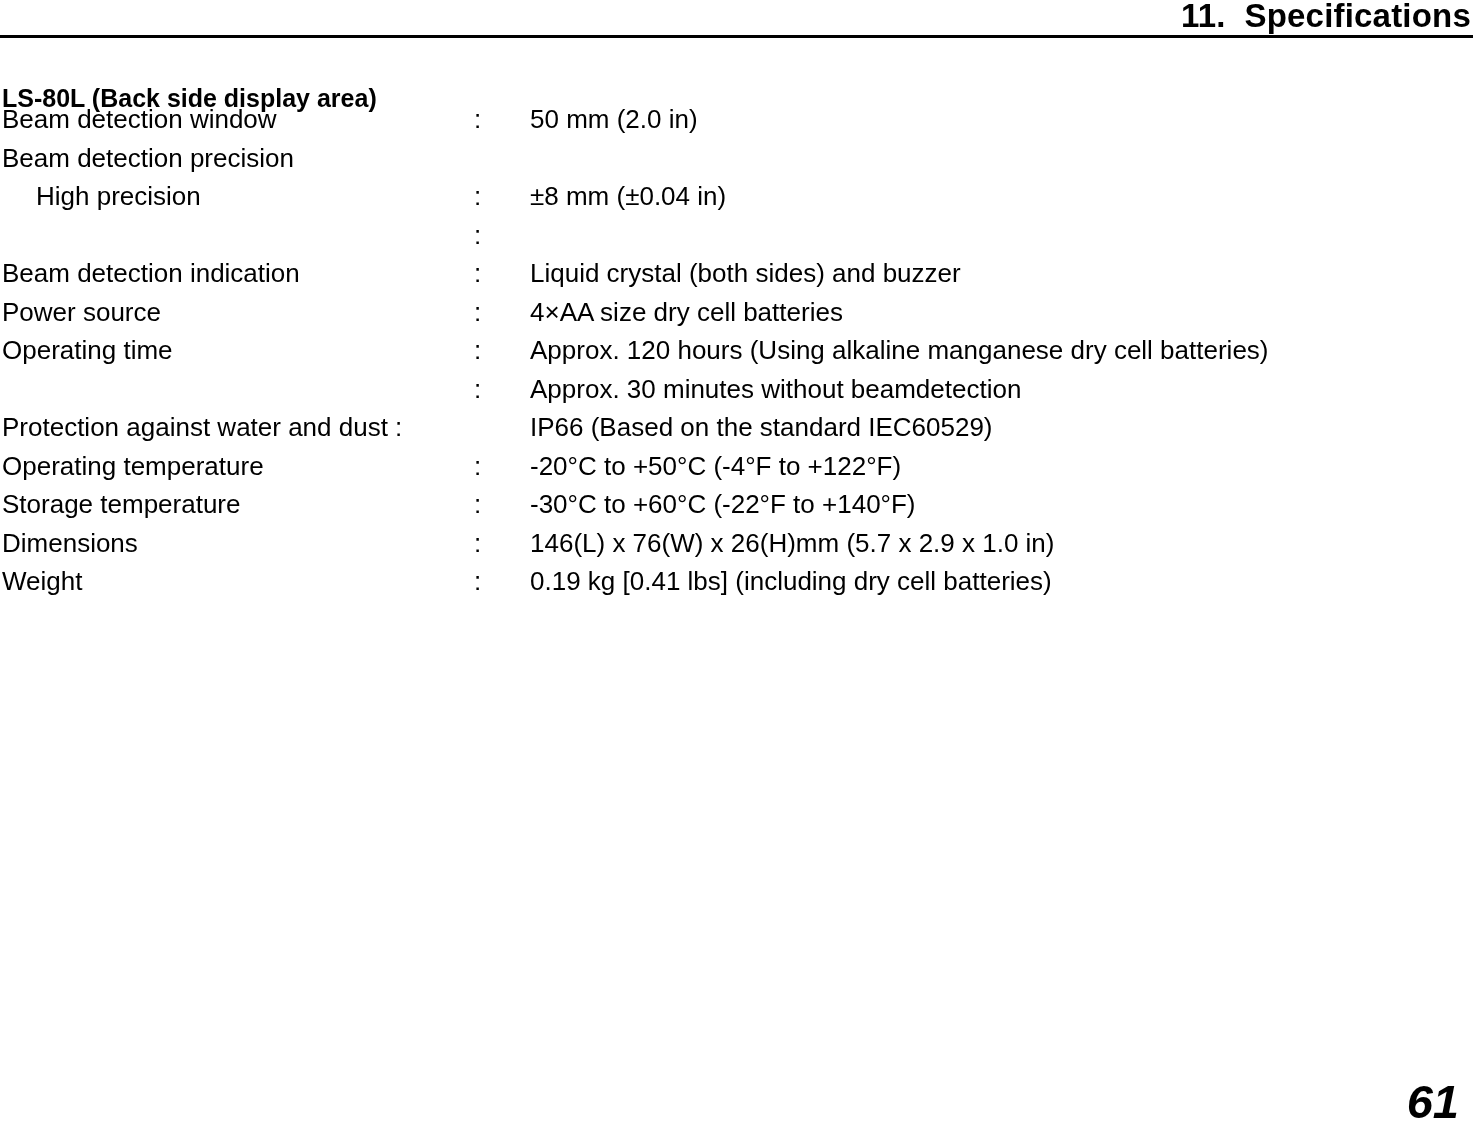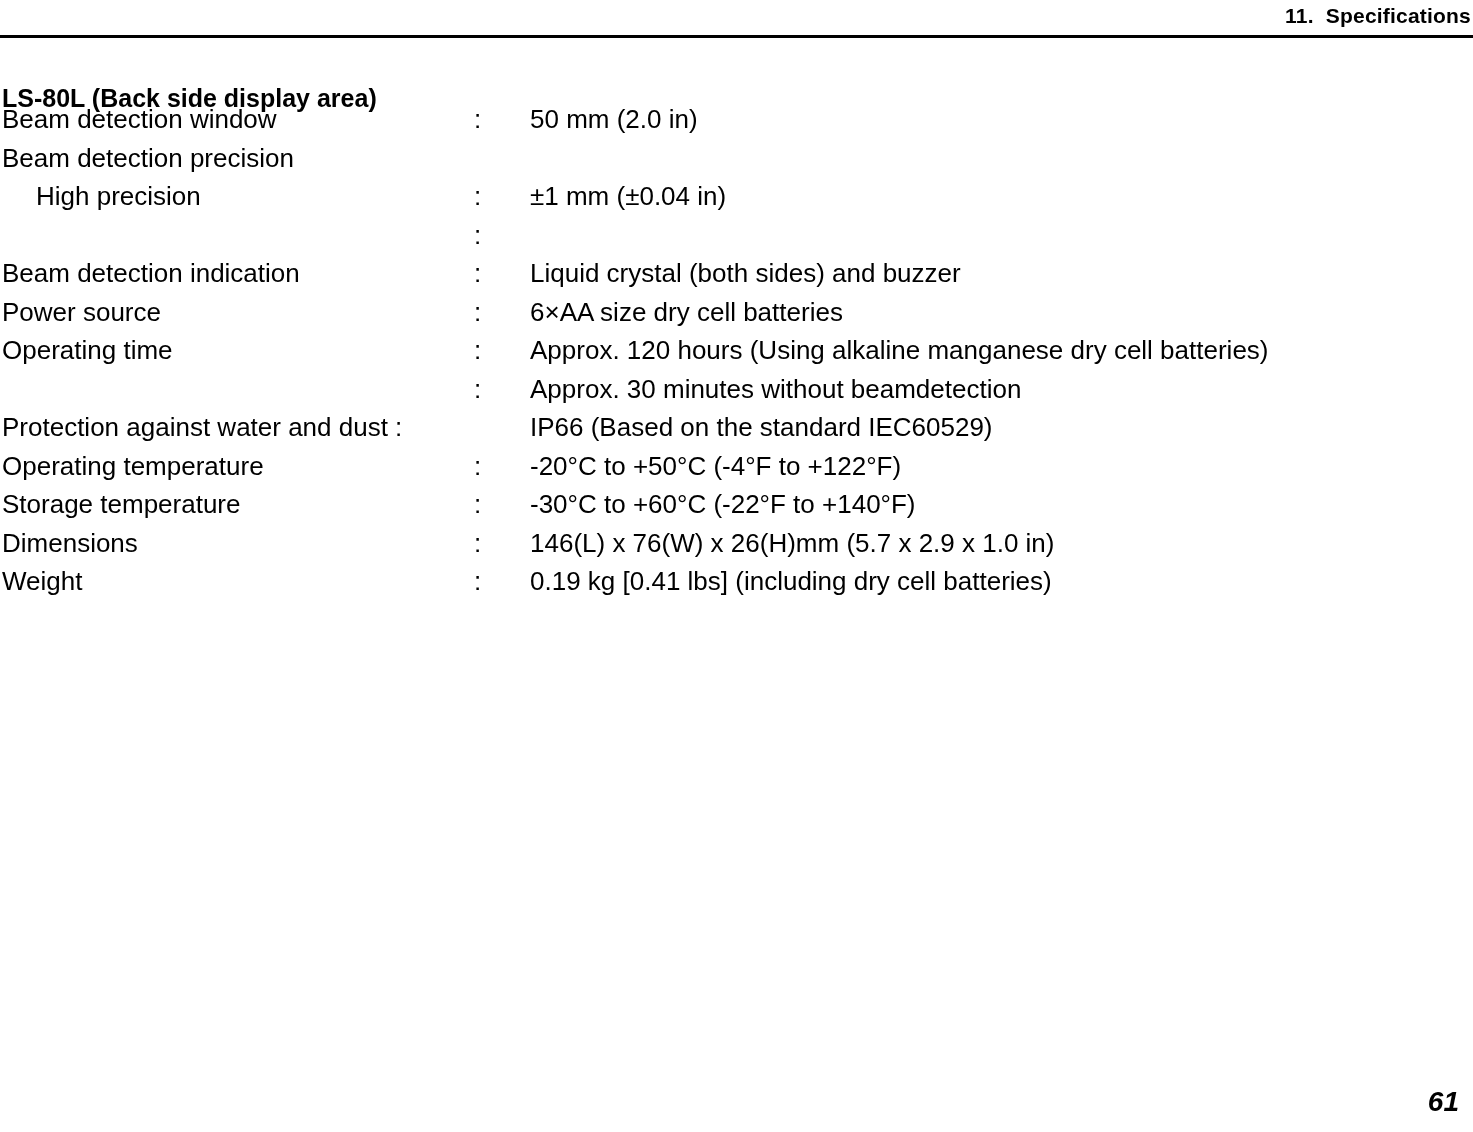--- a/index.html
+++ b/index.html
@@ -30,21 +30,21 @@
     left: 0;
     right: 0;
     height: 38px;
     padding: 0 2px 0 2px;
     box-sizing: border-box;
   }
 
   .header-title {
     display: block;
     text-align: right;
-    font-size: 21px;
+    font-size: 33px;
     font-weight: bold;
     letter-spacing: 0.2px;
     line-height: 32px;
     white-space: pre;
   }
 
   .header-rule {
     position: absolute;
     left: 0;
     right: 0;
@@ -102,45 +102,45 @@
     left: 530px;
     top: 0;
     white-space: pre;
   }
 
   
   .page-number {
     position: absolute;
     right: 14px;
     bottom: 8px;
-    font-size: 28px;
+    font-size: 47px;
     font-weight: bold;
     font-style: italic;
     line-height: 44px;
   }
 </style>
 </head>
 <body>
 
 <div class="page">
 
   <div class="page-header">
     <span class="header-title">11.  Specifications</span>
   </div>
   <div class="header-rule"></div>
 
   <h1 class="section-title">LS-80L (Back side display area)</h1>
 
   <div class="spec-list">
       <div class="spec-row"><span class="spec-label">Beam detection window</span><span class="spec-colon">:</span><span class="spec-value">50 mm (2.0 in)</span></div>
       <div class="spec-row no-value"><span class="spec-label">Beam detection precision</span></div>
-      <div class="spec-row indent"><span class="spec-label">High precision</span><span class="spec-colon">:</span><span class="spec-value">±1 mm (±0.04 in)</span></div>
+      <div class="spec-row indent"><span class="spec-label">High precision</span><span class="spec-colon">:</span><span class="spec-value">±8 mm (±0.04 in)</span></div>
       <div class="spec-row indent"><span class="spec-colon">:</span></div>
       <div class="spec-row"><span class="spec-label">Beam detection indication</span><span class="spec-colon">:</span><span class="spec-value">Liquid crystal (both sides) and buzzer</span></div>
-      <div class="spec-row"><span class="spec-label">Power source</span><span class="spec-colon">:</span><span class="spec-value">6×AA size dry cell batteries</span></div>
+      <div class="spec-row"><span class="spec-label">Power source</span><span class="spec-colon">:</span><span class="spec-value">4×AA size dry cell batteries</span></div>
       <div class="spec-row"><span class="spec-label">Operating time</span><span class="spec-colon">:</span><span class="spec-value">Approx. 120 hours (Using alkaline manganese dry cell batteries)</span></div>
       <div class="spec-row"><span class="spec-colon">:</span><span class="spec-value">Approx. 30 minutes without beamdetection</span></div>
       <div class="spec-row colon-inline"><span class="spec-label">Protection against water and dust :</span><span class="spec-value">IP66 (Based on the standard IEC60529)</span></div>
       <div class="spec-row"><span class="spec-label">Operating temperature</span><span class="spec-colon">:</span><span class="spec-value">-20°C to +50°C (-4°F to +122°F)</span></div>
       <div class="spec-row"><span class="spec-label">Storage temperature</span><span class="spec-colon">:</span><span class="spec-value">-30°C to +60°C (-22°F to +140°F)</span></div>
       <div class="spec-row"><span class="spec-label">Dimensions</span><span class="spec-colon">:</span><span class="spec-value">146(L) x 76(W) x 26(H)mm (5.7 x 2.9 x 1.0 in)</span></div>
       <div class="spec-row"><span class="spec-label">Weight</span><span class="spec-colon">:</span><span class="spec-value">0.19 kg [0.41 lbs] (including dry cell batteries)</span></div>
     </div>
 
   <div class="page-number">61</div>

